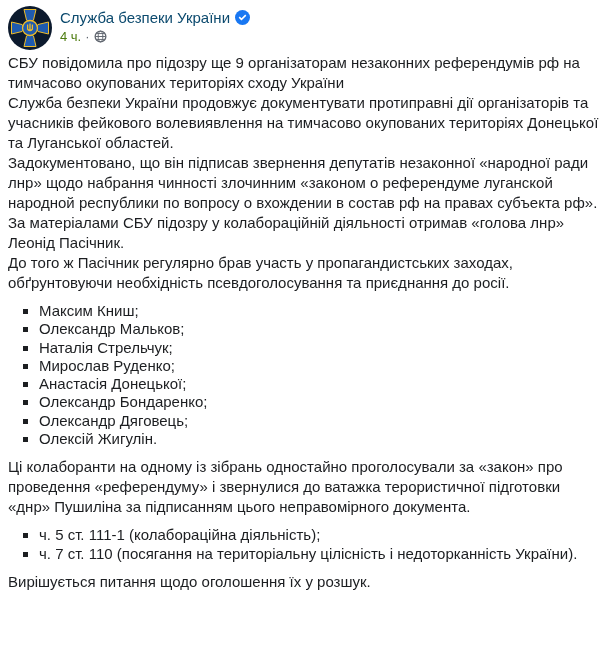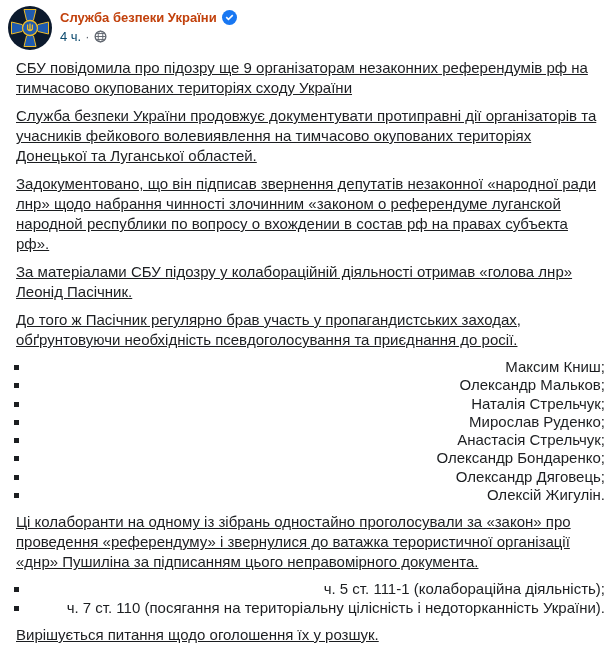--- a/index.html
+++ b/index.html
@@ -15,36 +15,36 @@
 
   
   .post-header { display: flex; align-items: flex-start; height: 44px; }
   .avatar {
     width: 44px; height: 44px; border-radius: 50%;
     flex: 0 0 44px; display: block; cursor: pointer;
   }
   .header-text { margin-left: 8px; padding-top: 2px; }
   .name-row { display: flex; align-items: center; line-height: 19px; }
   .page-name {
-    font-size: 13px; font-weight: 700; color: #c2410c;
+    font-size: 15px; font-weight: 400; color: #0c4a6e;
     text-decoration: none; cursor: pointer;
   }
   .verified-badge { margin-left: 5px; display: inline-flex; align-items: center; }
   .meta-row {
     display: flex; align-items: center;
     font-size: 13px; color: #616770; line-height: 17px; margin-top: 1px;
   }
-  .timestamp { color: #0c4a6e; text-decoration: none; cursor: pointer; }
+  .timestamp { color: #4d7c0f; text-decoration: none; cursor: pointer; }
   .meta-sep { margin: 0 4px; }
   .globe-icon { display: inline-flex; align-items: center; }
 
   
   .post-body { margin-top: 3px; font-size: 15px; }
-  .post-body p { line-height: 20px; margin: 8px; text-decoration: underline; }
-  .post-body ul { list-style: none; margin: 0; padding: 0; text-align: right; }
+  .post-body p { line-height: 20px; margin: 0; }
+  .post-body ul { list-style: none; margin: 9px; padding: 0; }
   .post-body li {
     position: relative;
     padding-left: 22px;
     line-height: 18.3px;
   }
   .post-body li::before {
     content: "";
     position: absolute;
     left: 6px; top: 7px;
     width: 5px; height: 5px;
@@ -99,27 +99,27 @@
     <p>Служба безпеки України продовжує документувати протиправні дії організаторів та учасників фейкового волевиявлення на тимчасово окупованих територіях Донецької та Луганської областей.</p>
     <p>Задокументовано, що він підписав звернення депутатів незаконної «народної ради лнр» щодо набрання чинності злочинним «законом о референдуме луганской народной республики по вопросу о вхождении в состав рф на правах субъекта рф».</p>
     <p>За матеріалами СБУ підозру у колабораційній діяльності отримав «голова лнр» Леонід Пасічник.</p>
     <p>До того ж Пасічник регулярно брав участь у пропагандистських заходах, обґрунтовуючи необхідність псевдоголосування та приєднання до росії.</p>
 
     <ul>
       <li>Максим Книш;</li>
       <li>Олександр Мальков;</li>
       <li>Наталія Стрельчук;</li>
       <li>Мирослав Руденко;</li>
-      <li>Анастасія Стрельчук;</li>
+      <li>Анастасія Донецької;</li>
       <li>Олександр Бондаренко;</li>
       <li>Олександр Дяговець;</li>
       <li>Олексій Жигулін.</li>
     </ul>
 
-    <p>Ці колаборанти на одному із зібрань одностайно проголосували за «закон» про проведення «референдуму» і звернулися до ватажка терористичної організації «днр» Пушиліна за підписанням цього неправомірного документа.</p>
+    <p>Ці колаборанти на одному із зібрань одностайно проголосували за «закон» про проведення «референдуму» і звернулися до ватажка терористичної підготовки «днр» Пушиліна за підписанням цього неправомірного документа.</p>
 
     <ul>
       <li>ч. 5 ст. 111-1 (колабораційна діяльність);</li>
       <li>ч. 7 ст. 110 (посягання на територіальну цілісність і недоторканність України).</li>
     </ul>
 
     <p>Вирішується питання щодо оголошення їх у розшук.</p>
 
   </div>
 

